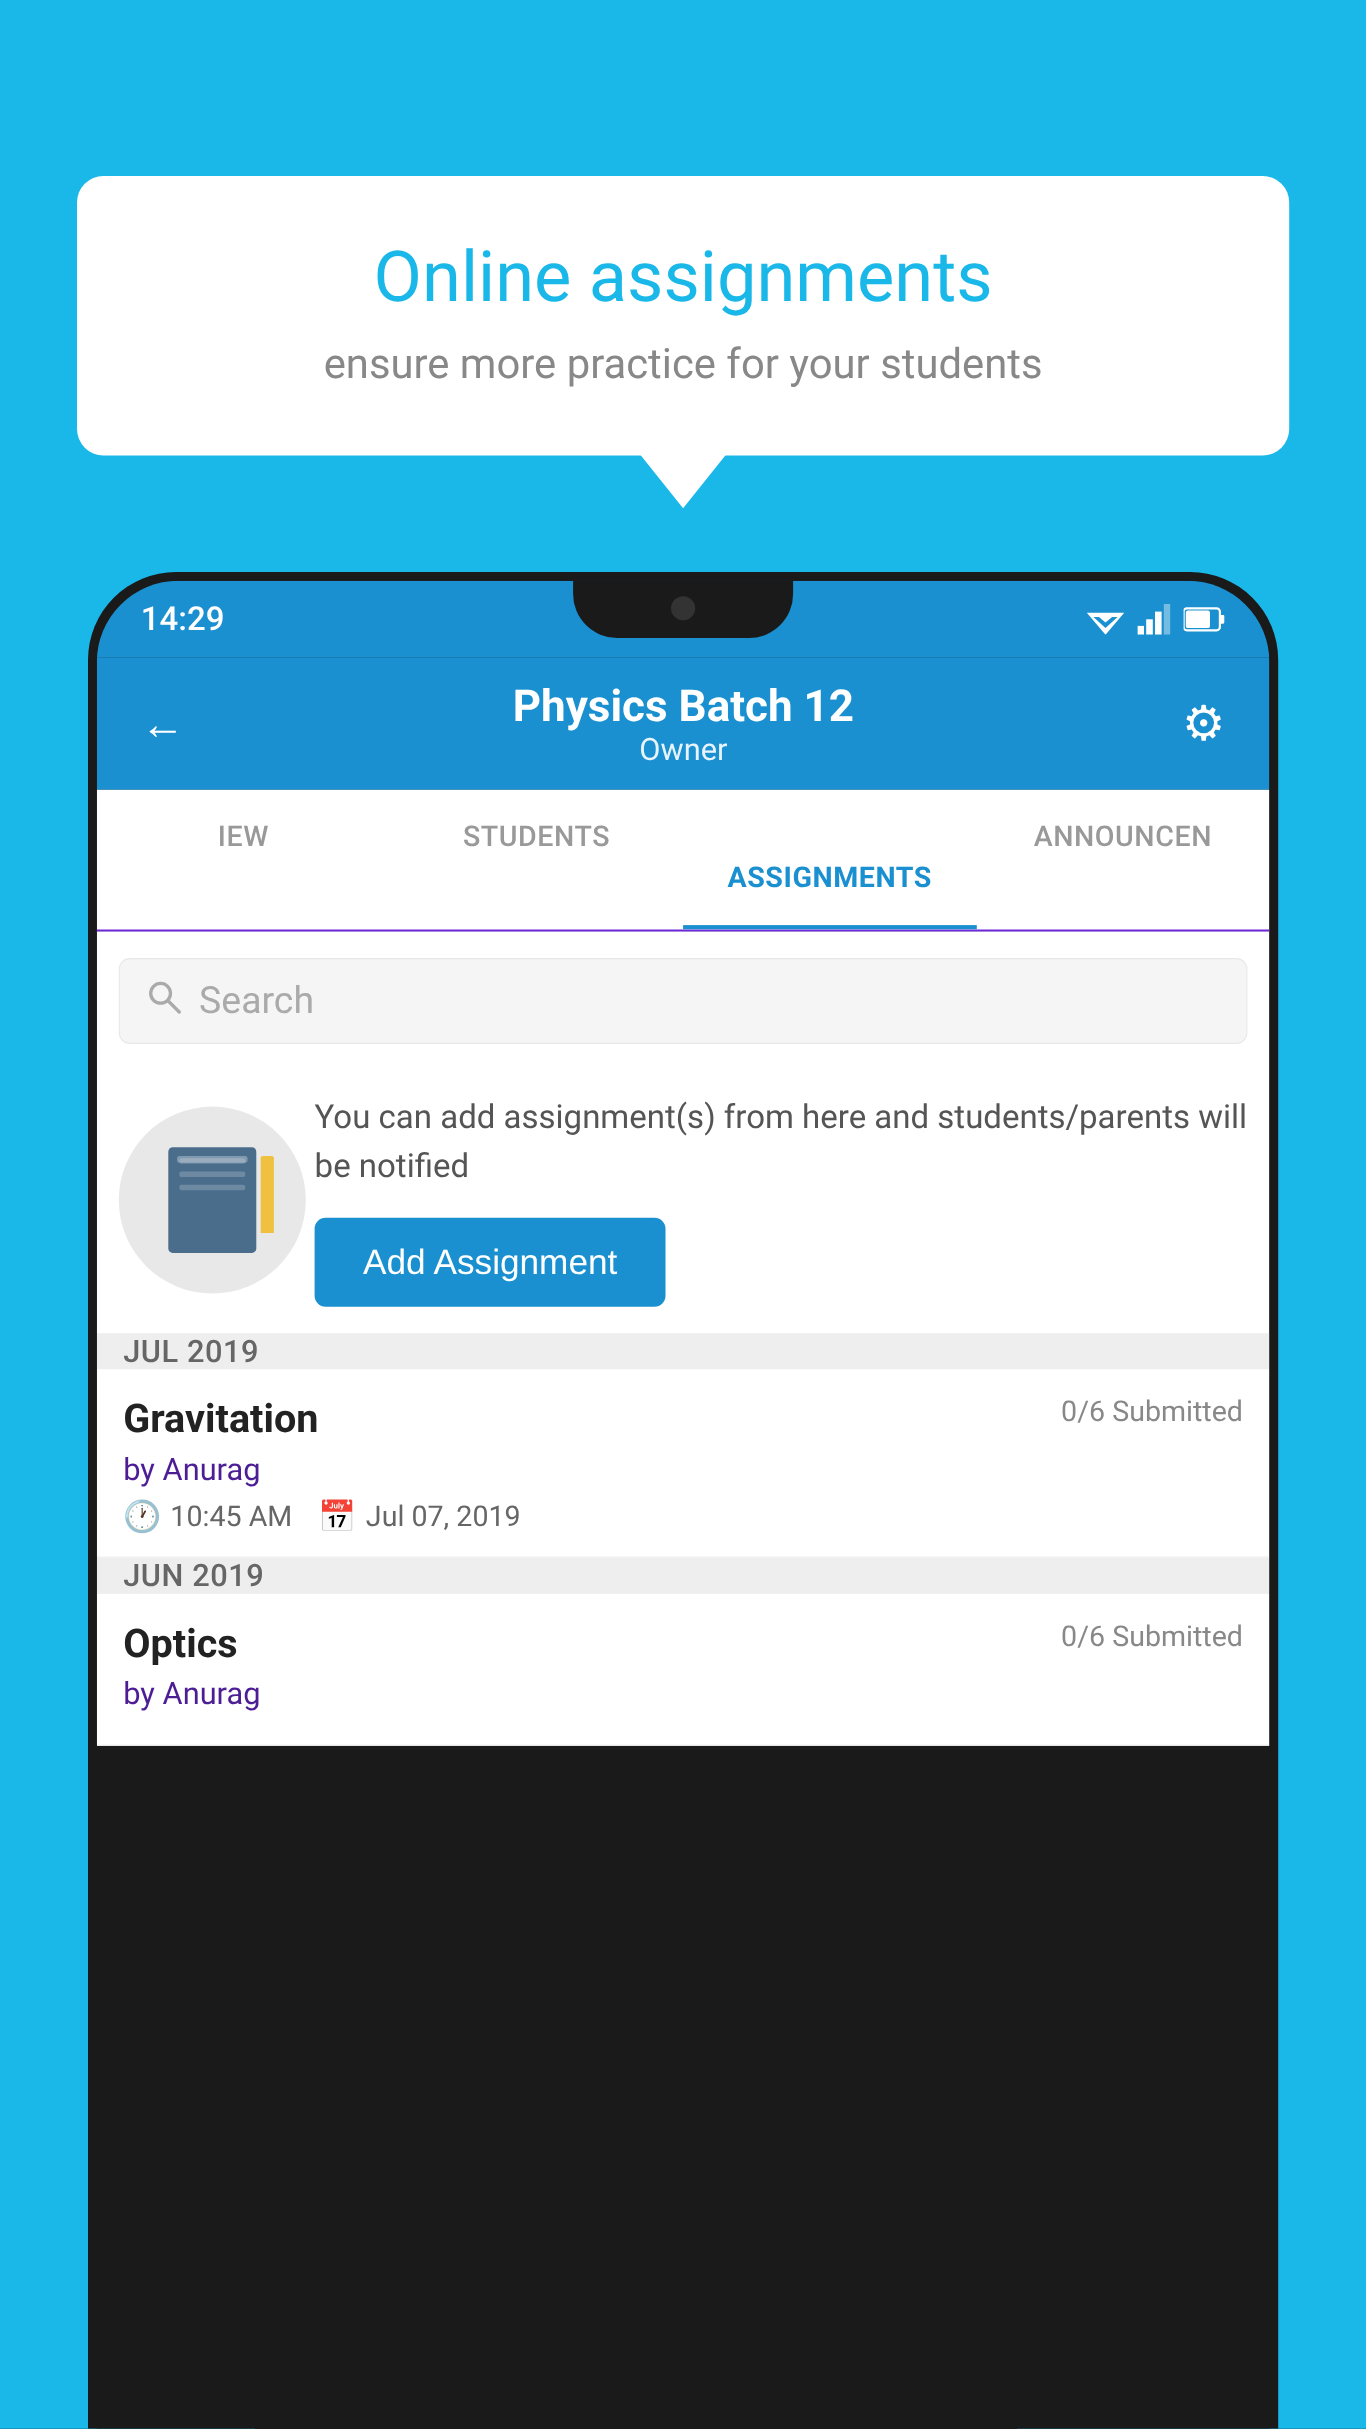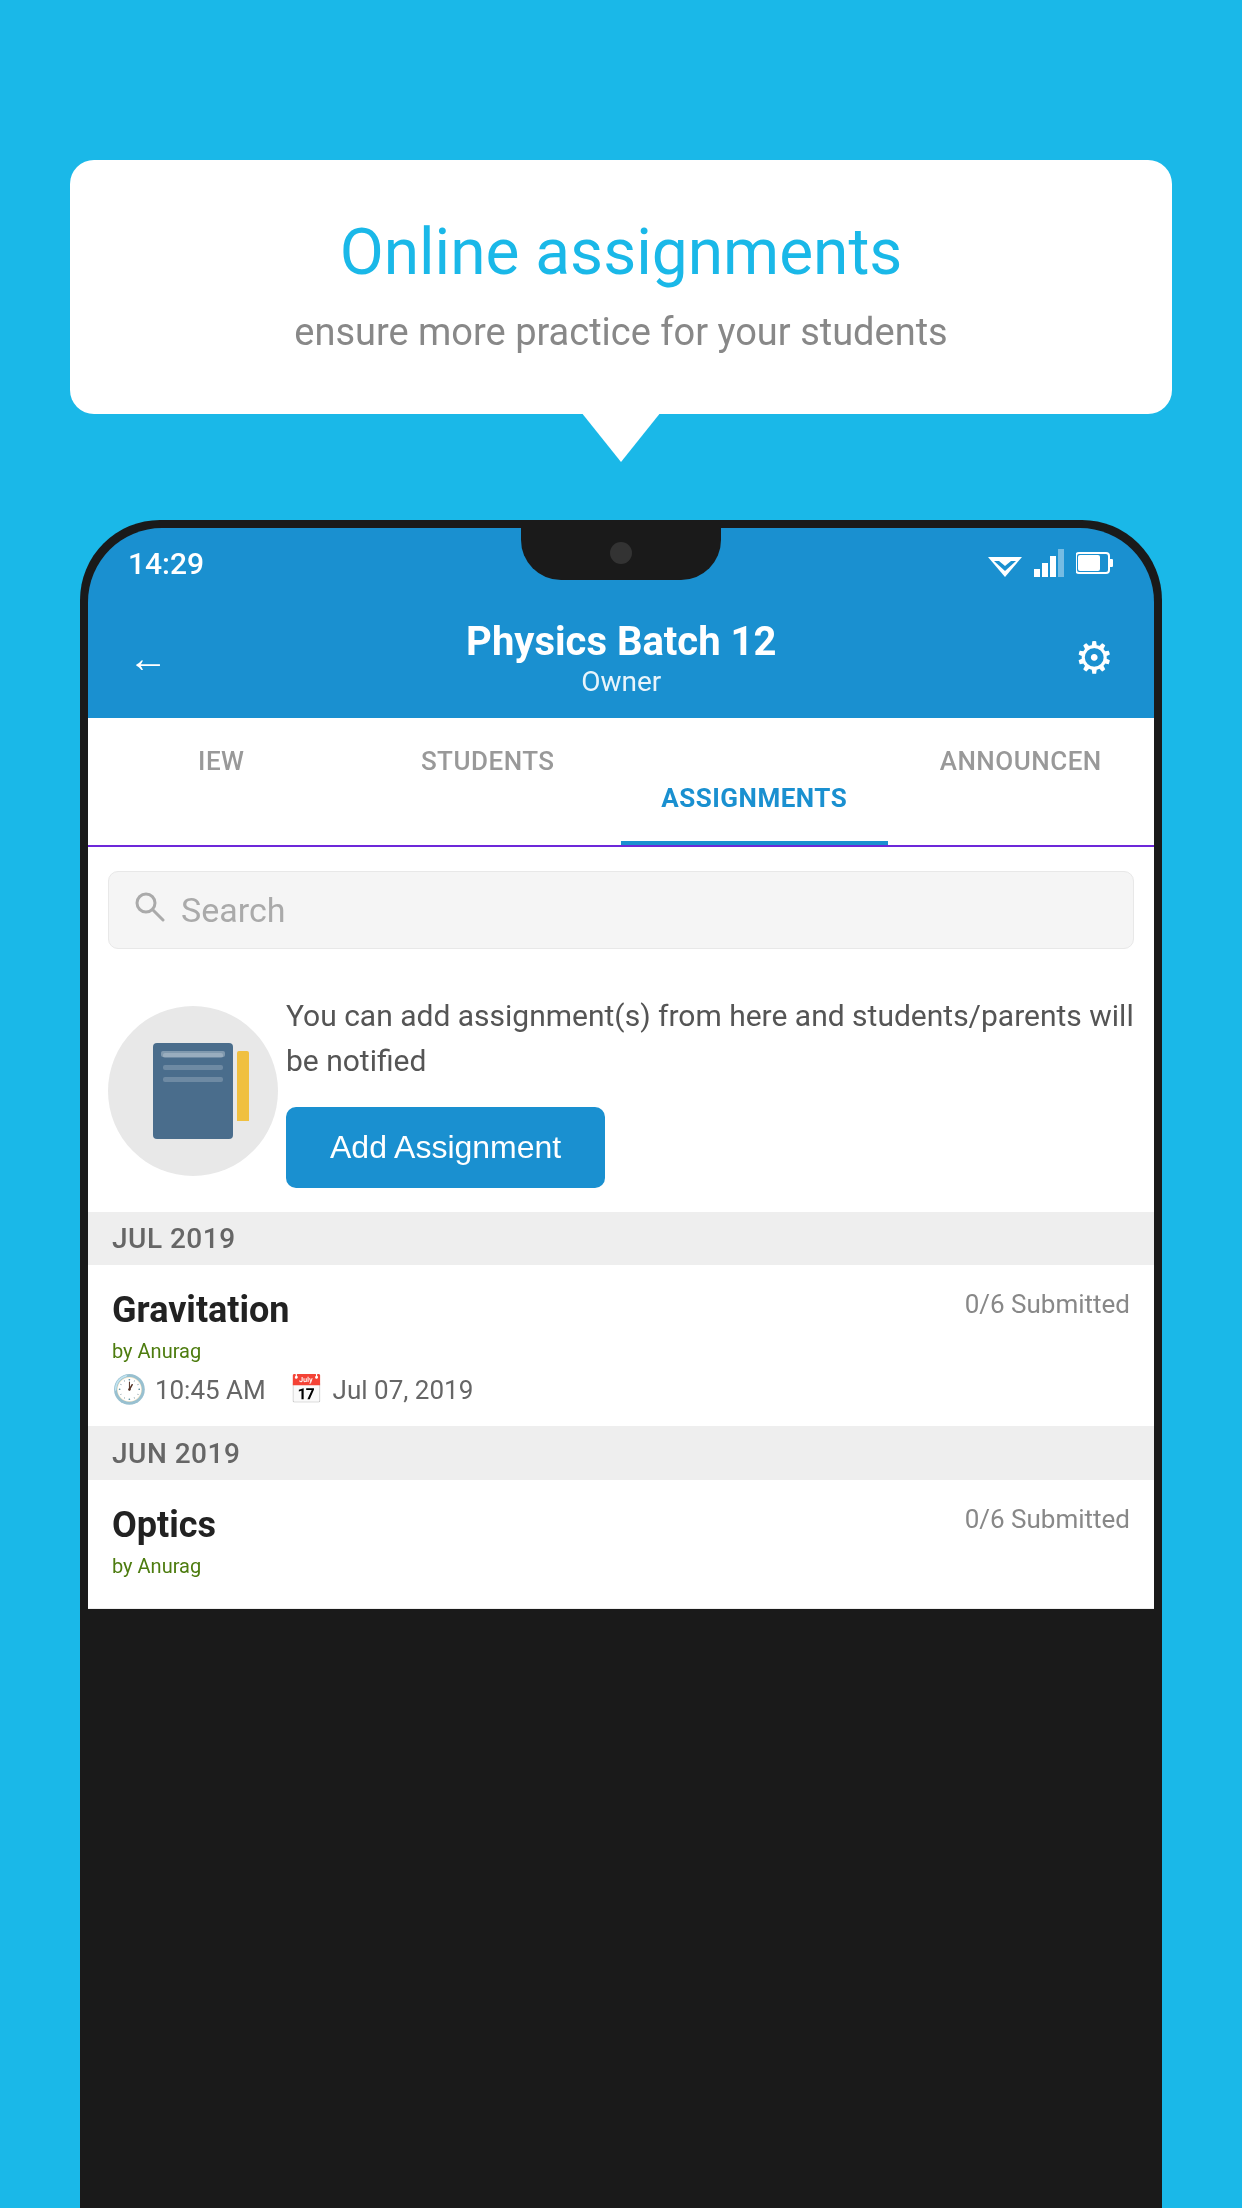--- a/index.html
+++ b/index.html
@@ -289,21 +289,21 @@
       border-radius: 10px;
       padding: 22px 44px;
       font-size: 32px;
       font-weight: 500;
       cursor: pointer;
     }
 
     
     .section-header {
       background: #eeeeee;
-      padding: 10px 24px;
+      padding: 0 24px;
       font-size: 28px;
       color: #666;
       font-weight: 500;
       letter-spacing: 0.5px;
     }
 
     
     .assignment-item {
       padding: 24px 24px 20px;
       border-bottom: 1px solid #eee;
@@ -322,22 +322,22 @@
       font-weight: 700;
       color: #222;
     }
 
     .assignment-submitted {
       font-size: 26px;
       color: #888;
     }
 
     .assignment-by {
-      font-size: 20px;
-      color: #4d7c0f;
+      font-size: 28px;
+      color: #4c1d95;
       margin-bottom: 10px;
     }
 
     .assignment-meta {
       display: flex;
       align-items: center;
       gap: 24px;
     }
 
     .meta-item {

